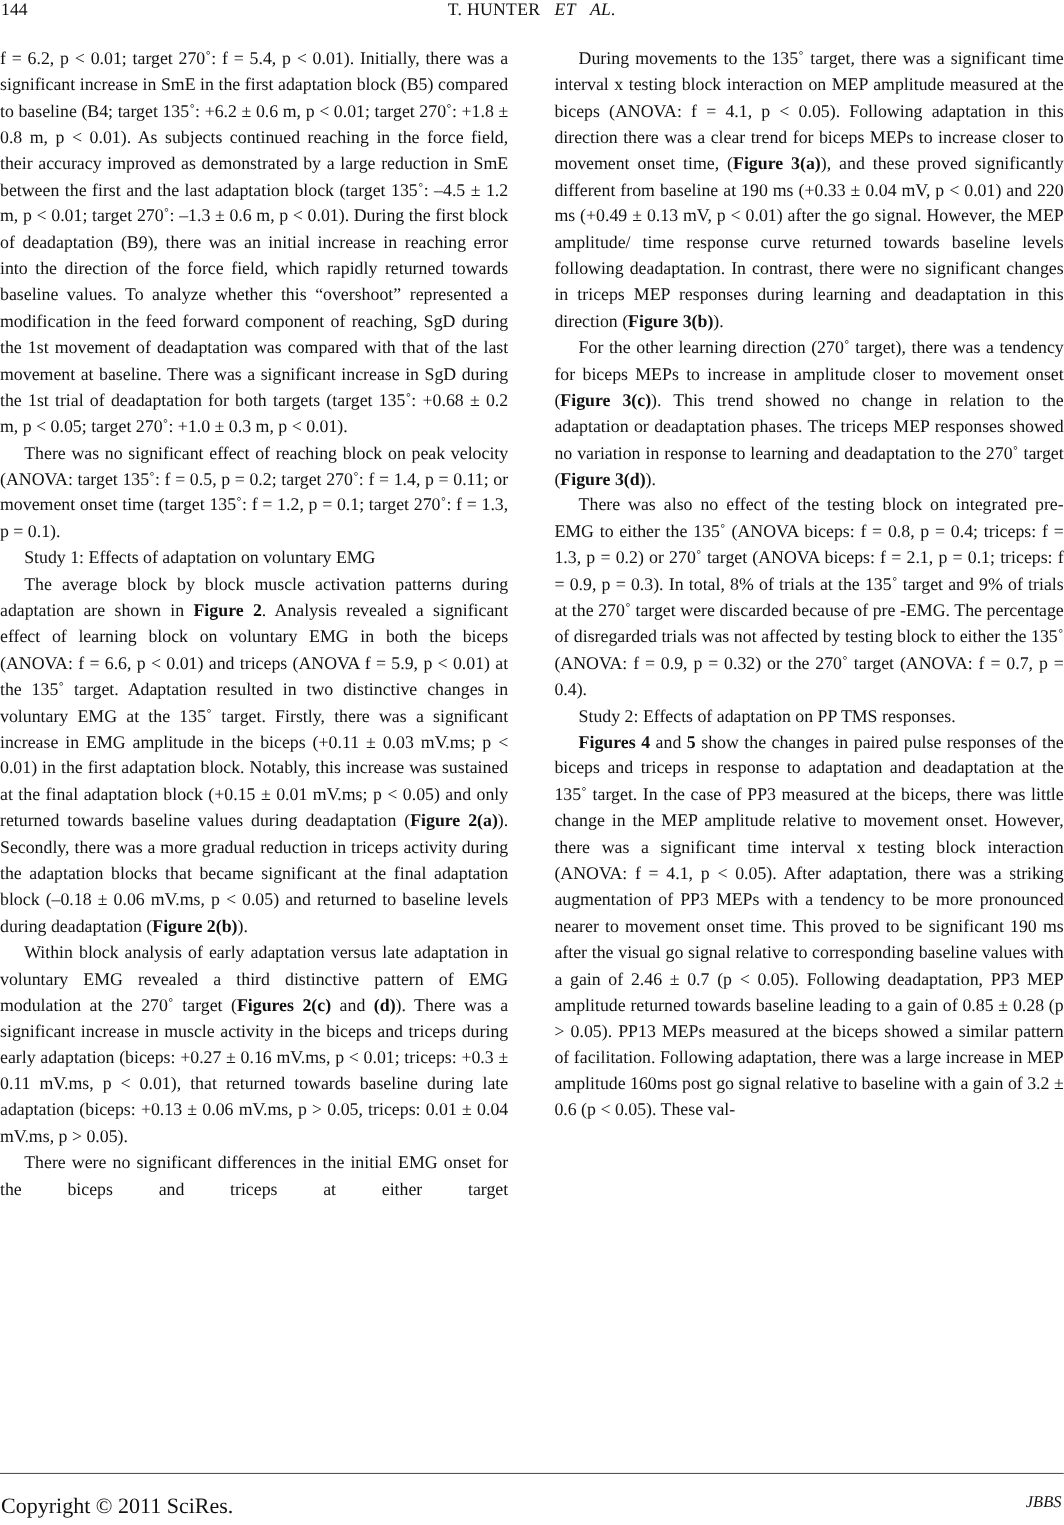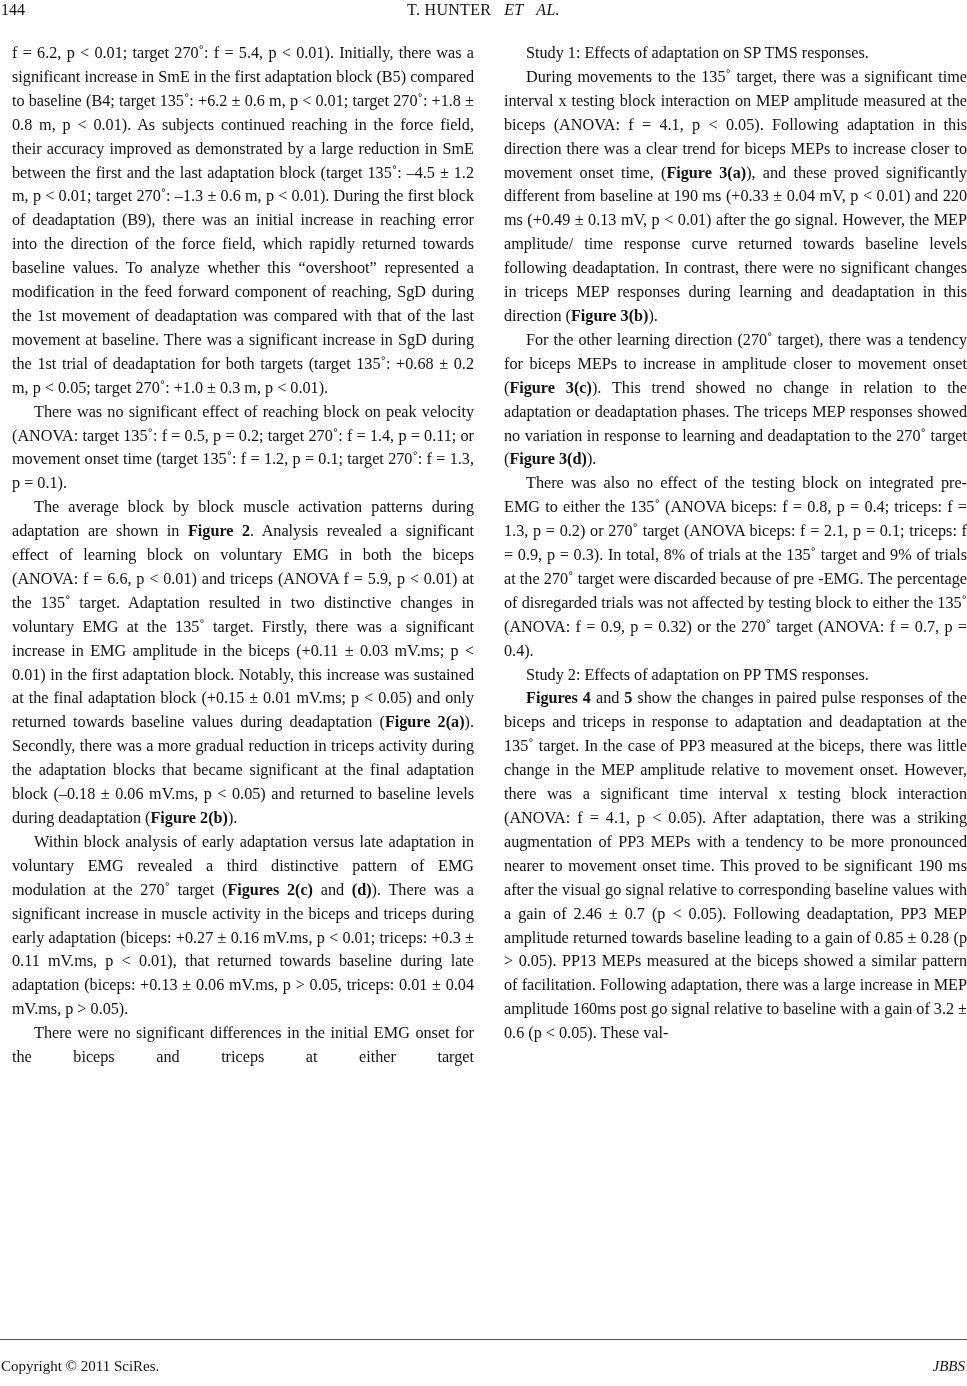--- a/index.html
+++ b/index.html
@@ -13,54 +13,54 @@
     font-size: 16px;
   }
   .page-number { position: absolute; left: 1px; top: 1px; }
   .running-head { position: absolute; left: 0; width: 967px; top: 1px; text-align: center; letter-spacing: 0.3px; }
   .running-head i { font-style: italic; }
   .col {
     position: absolute; top: 42px; width: 462px;
     font-size: 16.2px; line-height: 23.9px;
     text-align: justify;
   }
-  .col-left { left: 0; padding-left: 12px; }
+  .col-left { left: 0; }
   .col-right { left: 504px; width: 463px; }
   .col p { margin: 0; text-indent: 22px; }
   .col p.noindent { text-indent: 0; }
   .col p.subhead { text-indent: 22px; text-align: left; }
   b { font-weight: bold; }
   i { font-style: italic; margin-top: 28px; }
   .footer-rule {
     position: absolute; left: 0; top: 1339px; width: 967px; height: 1px; background: #555;
   }
-  .footer-left { position: absolute; left: 1px; top: 1358px; font-size: 15px; }
+  .footer-left { position: absolute; left: 1px; top: 1358px; font-size: 20px; }
   .footer-right { position: absolute; right: 2px; top: 1358px; font-size: 15px; font-weight: normal; font-style: italic; }
 </style>
 </head>
 <body>
 
 <div class="header">
   <span class="page-number">144</span>
   <div class="running-head">
     <span>T. HUNTER</span>
     <i>&nbsp;&nbsp;<span>ET</span>&nbsp;&nbsp;&nbsp;<span>AL.</span></i>
   </div>
 </div>
 
 <div class="col col-left">
   <p class="noindent">f = 6.2, p &lt; 0.01; target 270˚: f = 5.4, p &lt; 0.01). Initially, there was a significant increase in SmE in the first adaptation block (B5) compared to baseline (B4; target 135˚: +6.2 ± 0.6 m, p &lt; 0.01; target 270˚: +1.8 ± 0.8 m, p &lt; 0.01). As subjects continued reaching in the force field, their accuracy improved as demonstrated by a large reduction in SmE between the first and the last adaptation block (target 135˚: –4.5 ± 1.2 m, p &lt; 0.01; target 270˚: –1.3 ± 0.6 m, p &lt; 0.01). During the first block of deadaptation (B9), there was an initial increase in reaching error into the direction of the force field, which rapidly returned towards baseline values. To analyze whether this “overshoot” represented a modification in the feed forward component of reaching, SgD during the 1st movement of deadaptation was compared with that of the last movement at baseline. There was a significant increase in SgD during the 1st trial of deadaptation for both targets (target 135˚: +0.68 ± 0.2 m, p &lt; 0.05; target 270˚: +1.0 ± 0.3 m, p &lt; 0.01).</p>
   <p>There was no significant effect of reaching block on peak velocity (ANOVA: target 135˚: f = 0.5, p = 0.2; target 270˚: f = 1.4, p = 0.11; or movement onset time (target 135˚: f = 1.2, p = 0.1; target 270˚: f = 1.3, p = 0.1).</p>
+  <p class="subhead">Study 1: Effects of adaptation on voluntary EMG</p>
   <p><span>The average block by block muscle activation patterns during adaptation are shown in </span><b>Figure 2</b><span>. Analysis revealed a significant effect of learning block on voluntary EMG in both the biceps (ANOVA: f = 6.6, p &lt; 0.01) and triceps (ANOVA f = 5.9, p &lt; 0.01) at the 135˚ target. Adaptation resulted in two distinctive changes in voluntary EMG at the 135˚ target. Firstly, there was a significant increase in EMG amplitude in the biceps (+0.11 ± 0.03 mV.ms; p &lt; 0.01) in the first adaptation block. Notably, this increase was sustained at the final adaptation block (+0.15 ± 0.01 mV.ms; p &lt; 0.05) and only returned towards baseline values during deadaptation (</span><b>Figure 2(a)</b><span>). Secondly, there was a more gradual reduction in triceps activity during the adaptation blocks that became significant at the final adaptation block (–0.18 ± 0.06 mV.ms, p &lt; 0.05) and returned to baseline levels during deadaptation (</span><b>Figure 2(b)</b><span>).</span></p>
   <p><span>Within block analysis of early adaptation versus late adaptation in voluntary EMG revealed a third distinctive pattern of EMG modulation at the 270˚ target (</span><b>Figures 2(c)</b><span> and </span><b>(d)</b><span>). There was a significant increase in muscle activity in the biceps and triceps during early adaptation (biceps: +0.27 ± 0.16 mV.ms, p &lt; 0.01; triceps: +0.3 ± 0.11 mV.ms, p &lt; 0.01), that returned towards baseline during late adaptation (biceps: +0.13 ± 0.06 mV.ms, p &gt; 0.05, triceps: 0.01 ± 0.04 mV.ms, p &gt; 0.05).</span></p>
   <p style="text-align-last: justify;">There were no significant differences in the initial EMG onset for the biceps and triceps at either target</p>
 </div>
 
 <div class="col col-right">
-  <p class="subhead">Study 1: Effects of adaptation on SP TMS responses.</p>
   <p><span>During movements to the 135˚ target, there was a significant time interval x testing block interaction on MEP amplitude measured at the biceps (ANOVA: f = 4.1, p &lt; 0.05). Following adaptation in this direction there was a clear trend for biceps MEPs to increase closer to movement onset time, (</span><b>Figure 3(a)</b><span>), and these proved significantly different from baseline at 190 ms (+0.33 ± 0.04 mV, p &lt; 0.01) and 220 ms (+0.49 ± 0.13 mV, p &lt; 0.01) after the go signal. However, the MEP amplitude/ time response curve returned towards baseline levels following deadaptation. In contrast, there were no significant changes in triceps MEP responses during learning and deadaptation in this direction (</span><b>Figure 3(b)</b><span>).</span></p>
   <p><span>For the other learning direction (270˚ target), there was a tendency for biceps MEPs to increase in amplitude closer to movement onset (</span><b>Figure 3(c)</b><span>). This trend showed no change in relation to the adaptation or deadaptation phases. The triceps MEP responses showed no variation in response to learning and deadaptation to the 270˚ target (</span><b>Figure 3(d)</b><span>).</span></p>
   <p>There was also no effect of the testing block on integrated pre-EMG to either the 135˚ (ANOVA biceps: f = 0.8, p = 0.4; triceps: f = 1.3, p = 0.2) or 270˚ target (ANOVA biceps: f = 2.1, p = 0.1; triceps: f = 0.9, p = 0.3). In total, 8% of trials at the 135˚ target and 9% of trials at the 270˚ target were discarded because of pre -EMG. The percentage of disregarded trials was not affected by testing block to either the 135˚ (ANOVA: f = 0.9, p = 0.32) or the 270˚ target (ANOVA: f = 0.7, p = 0.4).</p>
   <p class="subhead">Study 2: Effects of adaptation on PP TMS responses.</p>
   <p><b>Figures 4</b><span> and </span><b>5</b><span> show the changes in paired pulse responses of the biceps and triceps in response to adaptation and deadaptation at the 135˚ target. In the case of PP3 measured at the biceps, there was little change in the MEP amplitude relative to movement onset. However, there was a significant time interval x testing block interaction (ANOVA: f = 4.1, p &lt; 0.05). After adaptation, there was a striking augmentation of PP3 MEPs with a tendency to be more pronounced nearer to movement onset time. This proved to be significant 190 ms after the visual go signal relative to corresponding baseline values with a gain of 2.46 ± 0.7 (p &lt; 0.05). Following deadaptation, PP3 MEP amplitude returned towards baseline leading to a gain of 0.85 ± 0.28 (p &gt; 0.05). PP13 MEPs measured at the biceps showed a similar pattern of facilitation. Following adaptation, there was a large increase in MEP amplitude 160ms post go signal relative to baseline with a gain of 3.2 ± 0.6 (p &lt; 0.05). These val-</span></p>
 </div>
 
 <div class="footer-rule"></div>
 <div class="footer-left">Copyright © 2011 SciRes.</div>
 <div class="footer-right">JBBS</div>

